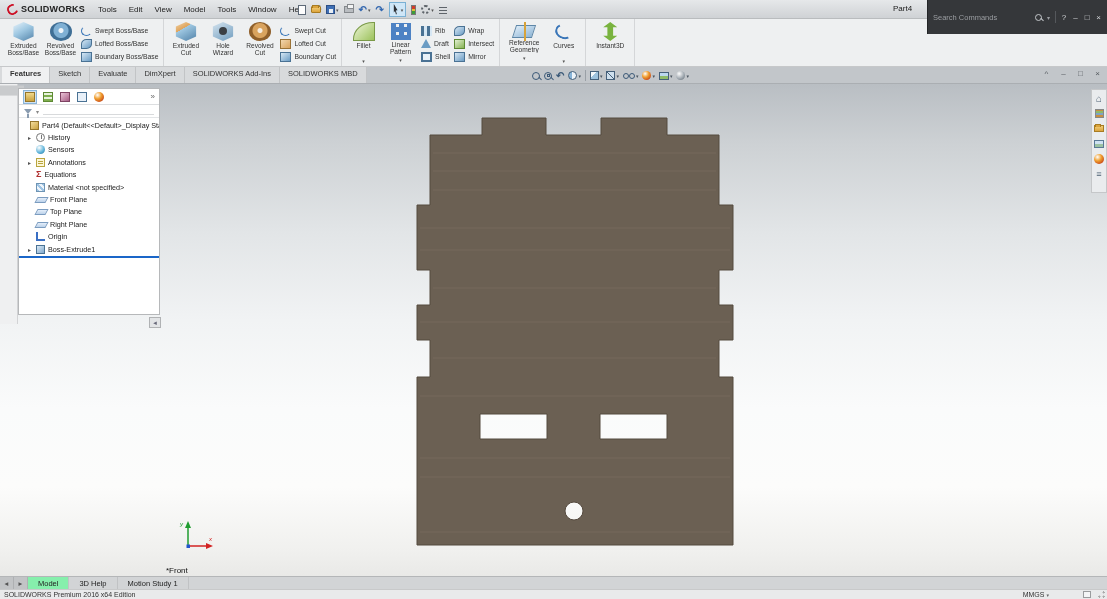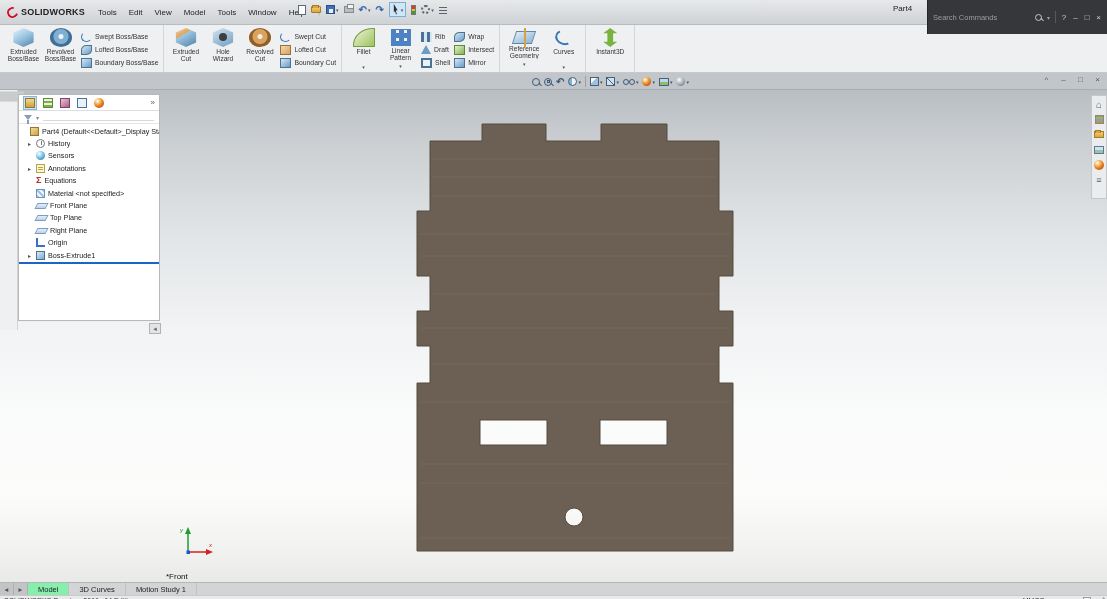--- a/index.html
+++ b/index.html
@@ -1,20 +1,20 @@
 <!DOCTYPE html>
 <html><head>
 <meta charset="utf-8">
 <style>
   *{margin:0;padding:0;box-sizing:border-box}
   html,body{width:1107px;height:599px;overflow:hidden}
   body{font-family:"Liberation Sans",sans-serif;font-size:8px;color:#222;position:relative;background:#fff}
 
   
-  .titlebar{height:25px;background:linear-gradient(#e6e8ea,#cfd2d5);border-bottom:1px solid #b9bcbe;display:flex;align-items:center;position:relative}
+  .titlebar{height:19px;background:linear-gradient(#e6e8ea,#cfd2d5);border-bottom:1px solid #b9bcbe;display:flex;align-items:center;position:relative}
   .logo{display:flex;align-items:center;gap:3px;padding:0 7px}
   .logo-swirl{width:11px;height:11px;border:2.4px solid #cd1126;border-right-color:transparent;border-radius:50%;transform:rotate(-30deg)}
   .logo-text{font-weight:bold;font-size:9px;letter-spacing:.2px;color:#222}
   .menus{display:flex;align-items:center}
   .menu-item{padding:0 6px;font-size:8px;color:#222;cursor:default}
   .pin{width:8px;height:9px;background:#8a8d90;margin-left:4px;clip-path:polygon(35% 0,65% 0,65% 40%,88% 52%,55% 52%,50% 100%,45% 52%,12% 52%,35% 40%)}
   .qtb{position:absolute;left:298px;top:0;height:19px;display:flex;align-items:center;gap:5px}
   .qi{display:flex;align-items:center;gap:1px}
   .qi.sel{background:#cfe6f7;border:1px solid #7ab0d4;padding:1px 2px}
   .qcaret::after{content:"▾";font-size:5px;color:#555}
@@ -361,20 +361,28 @@
   </div>
   <div class="rgroup">
     <div class="rbig w">
       <span class="ri ri-i3d"></span>
       <span class="rlabel">Instant3D</span>
     </div>
   </div>
 </div>
 
 <div class="tabstrip">
+  <div class="cmtabs">
+    <span class="cmtab active">Features</span>
+    <span class="cmtab">Sketch</span>
+    <span class="cmtab">Evaluate</span>
+    <span class="cmtab">DimXpert</span>
+    <span class="cmtab">SOLIDWORKS Add-Ins</span>
+    <span class="cmtab">SOLIDWORKS MBD</span>
+  </div>
   <div class="hud">
     <span class="hudbtn">
         <span class="h-mag"></span>
       </span>
     <span class="hudbtn">
         <span class="h-mag area"></span>
       </span>
     <span class="hudbtn">
         <span class="h-prev"></span>
       </span>
@@ -555,21 +563,21 @@
     <span class="tp tp-props"></span>
   </div>
 
   <span class="viewlabel">*Front</span>
 </div>
 
 <div class="bottomtabs">
   <span class="btnav l"></span>
   <span class="btnav r"></span>
   <span class="btab active">Model</span>
-  <span class="btab">3D Curves</span>
+  <span class="btab">3D Help</span>
   <span class="btab">Motion Study 1</span>
 </div>
 
 <div class="statusbar">
   <span class="sb-left">SOLIDWORKS Premium 2016 x64 Edition</span>
   <span class="sb-units">
       <span>MMGS</span>
       <span class="ucaret"></span>
     </span>
   <span class="sb-ic"></span>

